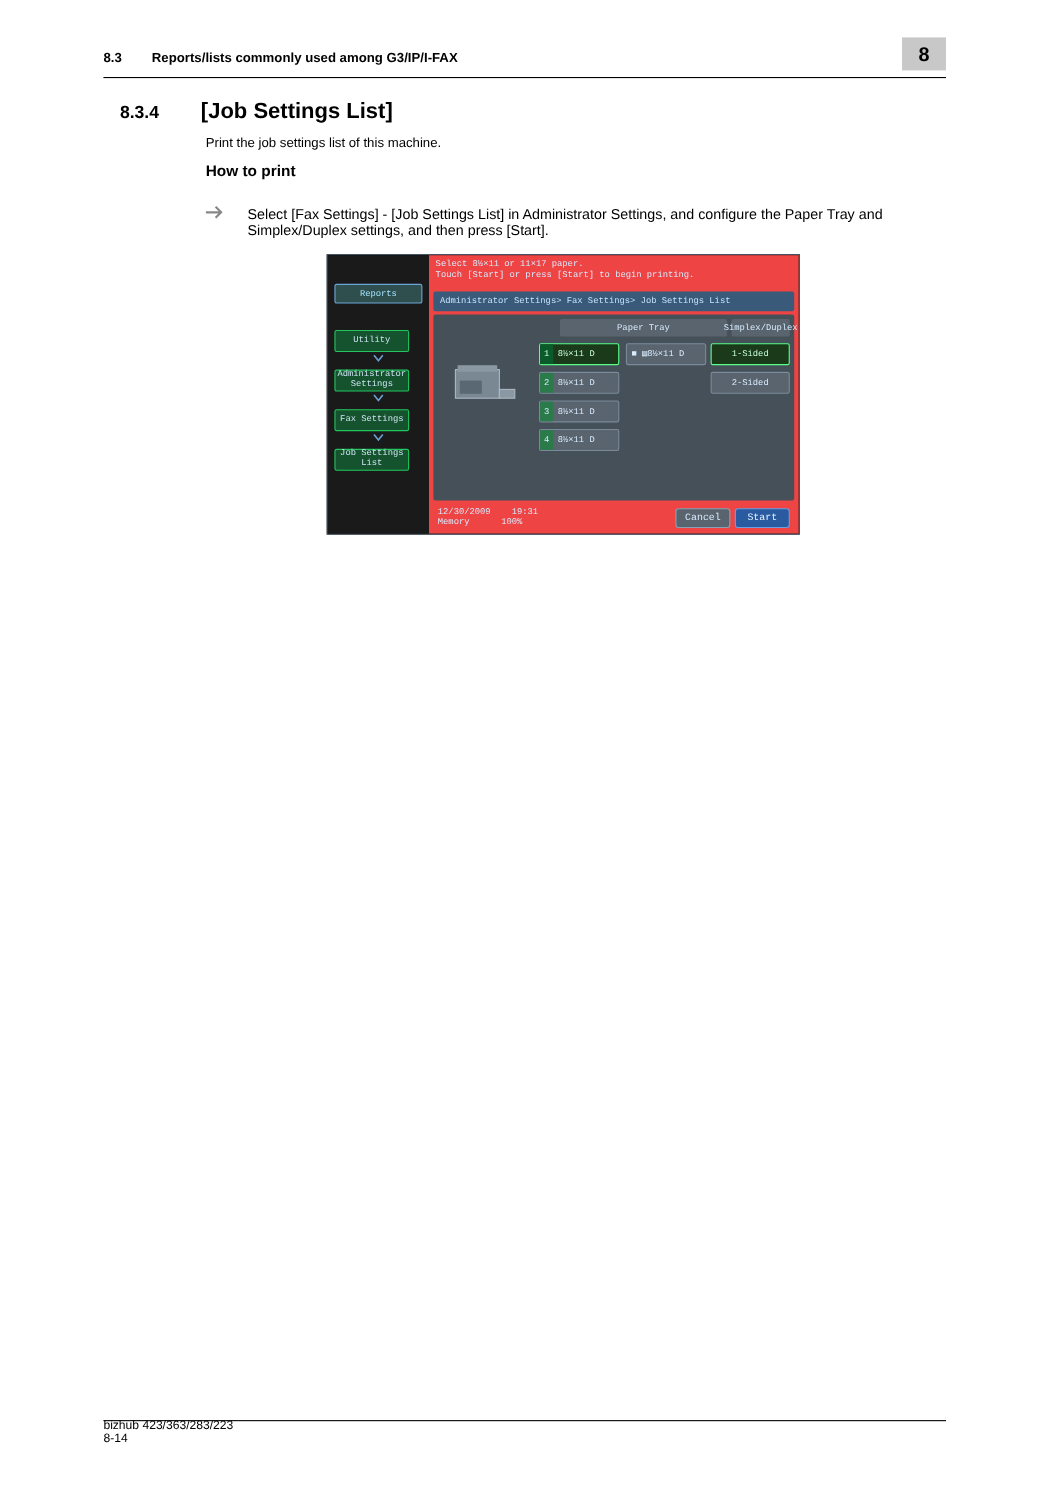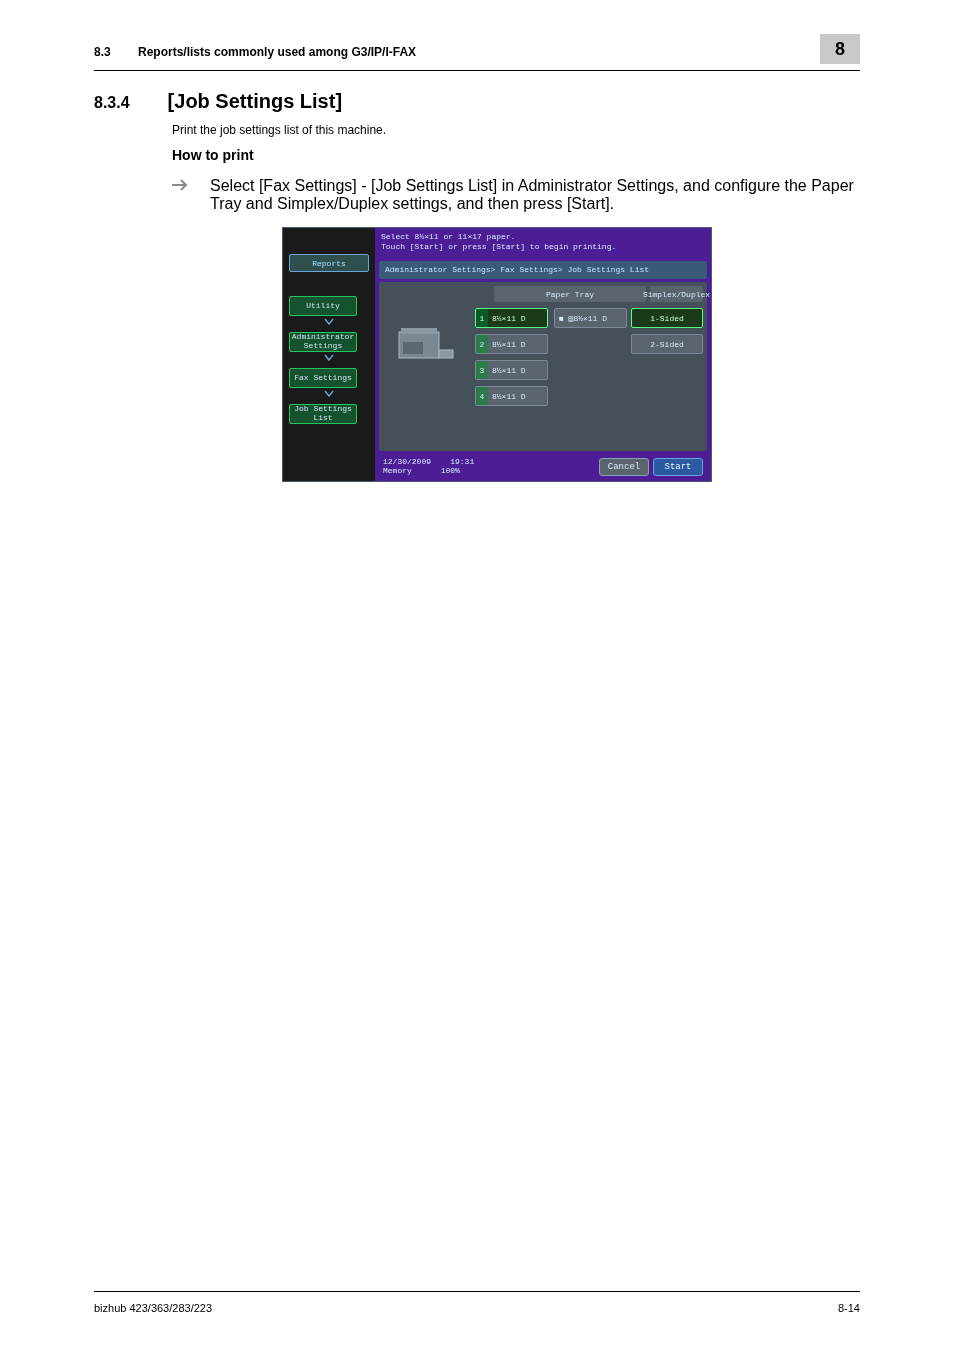--- a/index.html
+++ b/index.html
@@ -7,44 +7,44 @@
   .page { position: relative; width: 954px; height: 1350px; }
 
   
   .runhead { position: absolute; top: 40px; left: 94px; right: 94px; display: flex; align-items: center; justify-content: space-between; }
   .runhead .left { font-size: 12px; font-weight: bold; }
   .runhead .left .sec { margin-right: 24px; }
   .chapbox { width: 40px; height: 30px; background: #c8c8c8; display: flex; align-items: center; justify-content: center; font-size: 18px; font-weight: bold; margin-top:-6px; }
   .rule { position: absolute; top: 70px; left: 94px; right: 94px; height: 1px; background: #000; }
 
   
-  .content { position: absolute; top: 90px; left: 94px; right: 94px; }
+  .content { position: absolute; top: 90px; left: 109px; right: 94px; }
   .h3row { display: flex; align-items: baseline; gap: 38px; margin-bottom: 10px; }
   .h3num { font-size: 16px; font-weight: bold; }
   .h3txt { font-size: 20px; font-weight: bold; }
   .para { font-size: 12px; margin-left: 78px; margin-bottom: 10px; }
-  .h4 { font-size: 14px; font-weight: bold; margin-left: 78px; margin-bottom: 14px; }
-  .steprow { display: flex; align-items: flex-start; gap: 20px; margin-left: 78px; margin-bottom: 14px; font-size: 16px; }
+  .h4 { font-size: 14px; font-weight: bold; margin-left: 78px; margin-bottom: 24px; }
+  .steprow { display: flex; align-items: flex-start; gap: 20px; margin-left: 78px; margin-bottom: 14px; font-size: 13px; }
   .arrow { width: 18px; flex: 0 0 18px; }
   .arrow svg { width: 18px; height: 12px; }
 
   
   .figwrap { margin-left: 188px; }
   .fig { width: 430px; height: 255px; border: 1px solid #4a5a6a; background: #000; position: relative; font-family: "Courier New", monospace; color: #e8f4ff; font-size: 9px; }
 
   
   .navcol { position: absolute; left: 0; top: 0; width: 92px; height: 100%; background: #1a1a1a; }
   .bookmark { margin: 26px 6px 0 6px; height: 18px; background: #2f4f4f; border: 1px solid #6fa5d6; color: #a5e4ff; display: flex; align-items: center; justify-content: center; font-size: 8px; border-radius: 2px; }
   .navbtn { margin: 6px 18px 0 6px; height: 20px; background: #14532d; border: 1px solid #22c55e; display: flex; align-items: center; justify-content: center; font-size: 8px; color: #d0e4f4; border-radius: 2px; text-align:center; line-height:1.1; }
   .navbtn.first { margin-top: 24px; }
   .navarrow { display: flex; justify-content: center; margin: 2px 0; }
   .navarrow svg { width: 10px; height: 8px; }
 
   
-  .mainpanel { position: absolute; left: 92px; right: 0; top: 0; bottom: 0; background: #4c1d95; }
+  .mainpanel { position: absolute; left: 92px; right: 0; top: 0; bottom: 0; background: #ef4444; }
   .hint { padding: 4px 6px; font-size: 8px; line-height: 1.3; color: #d8ecff; }
   .crumb { margin: 4px 4px 0 4px; height: 18px; background: #3a5a7a; color: #c8e4ff; font-size: 8px; display: flex; align-items: center; padding-left: 6px; border-radius: 2px; }
 
   .settingsarea { position: absolute; left: 4px; right: 4px; top: 54px; bottom: 30px; background: #465058; border-radius: 2px; }
   .colheaders { position: absolute; top: 4px; left: 0; right: 0; display: flex; justify-content: flex-end; gap: 4px; padding-right: 4px; }
   .hdr { background: #5a646e; height: 16px; display: flex; align-items: center; justify-content: center; font-size: 8px; color: #d8ecff; border-radius: 2px; }
   .hdr.tray { width: 152px; }
   .hdr.dup  { width: 53px; }
 
   .copier { position: absolute; left: 14px; top: 40px; width: 64px; height: 48px; }
@@ -64,21 +64,21 @@
 
   .statusbar { position: absolute; left: 4px; right: 4px; bottom: 2px; height: 24px; display: flex; align-items: center; font-size: 8px; color: #d8ecff; }
   .statusbar .dt { padding-left: 4px; line-height:1.1; }
   .statusbar .spacer { flex: 1; }
   .statusbar .btn { width: 50px; height: 18px; margin-right: 4px; border-radius: 3px; display: flex; align-items: center; justify-content: center; font-size: 9px; }
   .btn.cancel { background: #5a646e; border: 1px solid #8aa0b4; color: #d8ecff; }
   .btn.start  { background: #2a5aa0; border: 1px solid #6aa0e0; color: #e8f4ff; }
 
   
   .footrule { position: absolute; bottom: 58px; left: 94px; right: 94px; height: 1px; background: #000; }
-  .footer { position: absolute; bottom: 36px; left: 94px; right: 94px; display: flex; justify-content: space-between; font-size: 11px; }
+  .footer { position: absolute; bottom: 36px; left: 94px; right: 94px; display: flex; justify-content: space-between; font-size: 11px; flex-direction: column; }
 </style>
 </head>
 <body>
 
 <div class="page">
 
   <div class="runhead">
     <div class="left">
       <span class="sec">8.3</span>
       <span>Reports/lists commonly used among G3/IP/I-FAX</span>

